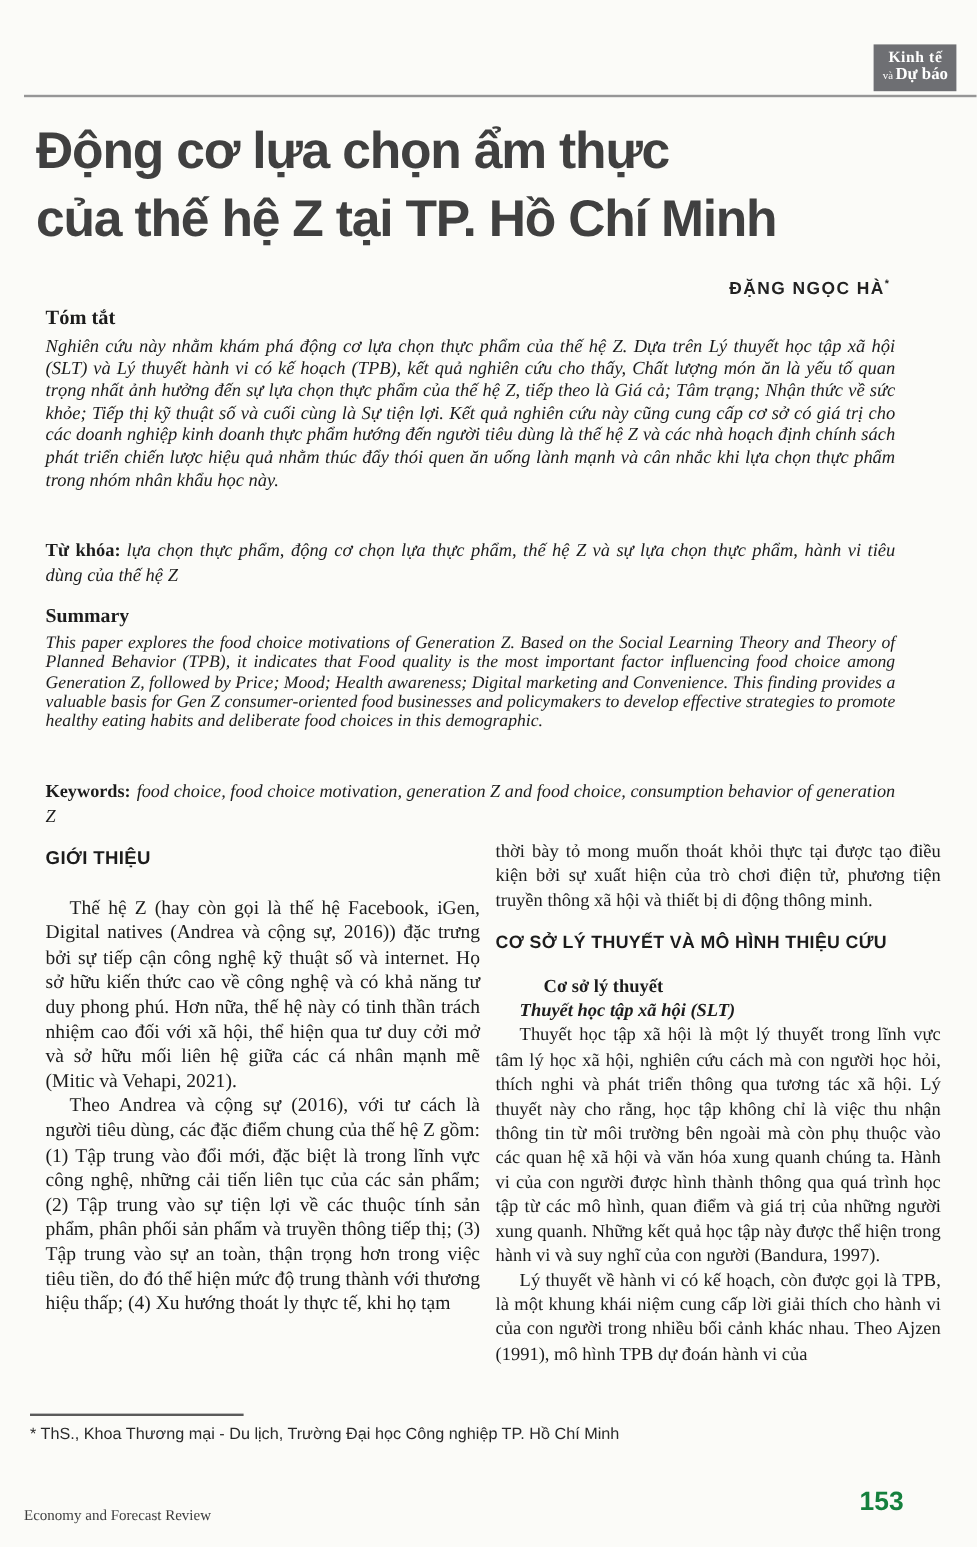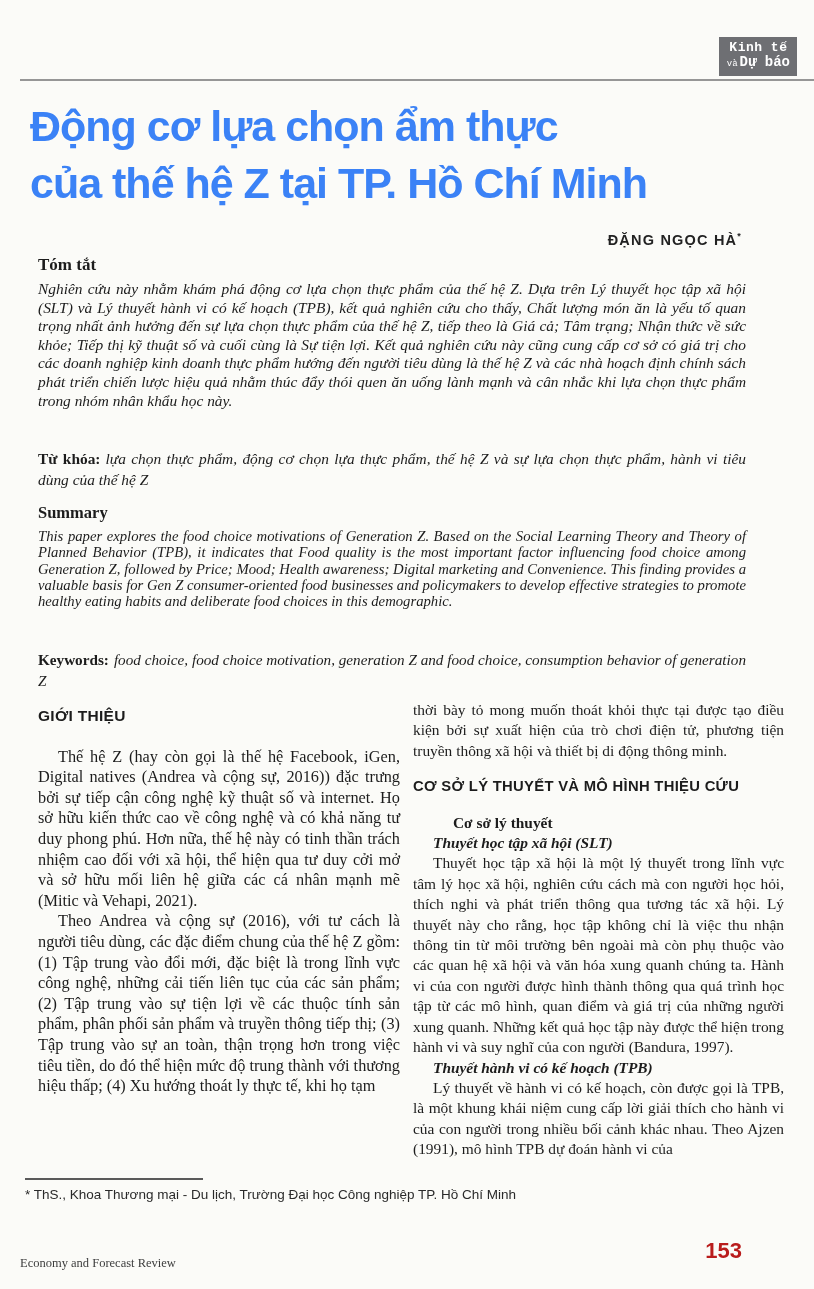--- a/index.html
+++ b/index.html
@@ -16,21 +16,21 @@
 
   
   .badge {
     position: absolute;
     top: 37px;
     right: 17px;
     background: #6e6f73;
     color: #ffffff;
     padding: 4px 7px 5px 8px;
     text-align: center;
-    font-family: Liberation Mono, monospace;
+    font-family: Liberation Serif, serif;
     line-height: 1.1;
     min-width: 62px;
   }
   .badge-l1 { display: block; font-size: 13px; font-weight: 700; letter-spacing: 0.5px; }
   .badge-l2 { display: block; font-size: 14px; font-weight: 700; }
   .badge-va { font-size: 9px; font-weight: 400; margin-right: 2px; }
   .header-rule {
     position: absolute;
     top: 79px;
     left: 20px;
@@ -43,21 +43,21 @@
   .title {
     position: absolute;
     top: 98px;
     left: 30px;
     width: 740px;
     font-family: "Liberation Sans", sans-serif;
     font-weight: 700;
     font-size: 43px;
     line-height: 1.32;
     letter-spacing: -1px;
-    color: #3b82f6;
+    color: #404040;
   }
   .author {
     position: absolute;
     top: 231px;
     right: 72px;
     font-family: "Liberation Sans", sans-serif;
     font-size: 14.5px;
     font-weight: 700;
     letter-spacing: 1.2px;
     color: #222;
@@ -111,26 +111,26 @@
 
   .footer-journal {
     position: absolute;
     left: 20px;
     top: 1256px;
     font-size: 12.5px;
     color: #3d3d3d;
   }
   .page-number {
     position: absolute;
-    right: 72px;
+    right: 61px;
     top: 1238px;
     font-family: "Liberation Sans", sans-serif;
     font-weight: 700;
     font-size: 22px;
-    color: #b91c1c;
+    color: #15803d;
   }
 </style>
 </head>
 <body>
 
 <div class="page">
 
   <div class="badge" style="background: rgb(110, 111, 115);">
     <span class="badge-l1">Kinh tế</span>
     <span class="badge-l2"><span class="badge-va">và</span><span>Dự báo</span></span>
@@ -167,21 +167,20 @@
       <div class="section-heading">GIỚI THIỆU</div>
       <p>Thế hệ Z (hay còn gọi là thế hệ Facebook, iGen, Digital natives (Andrea và cộng sự, 2016)) đặc trưng bởi sự tiếp cận công nghệ kỹ thuật số và internet. Họ sở hữu kiến thức cao về công nghệ và có khả năng tư duy phong phú. Hơn nữa, thế hệ này có tinh thần trách nhiệm cao đối với xã hội, thể hiện qua tư duy cởi mở và sở hữu mối liên hệ giữa các cá nhân mạnh mẽ (Mitic và Vehapi, 2021).</p>
       <p>Theo Andrea và cộng sự (2016), với tư cách là người tiêu dùng, các đặc điểm chung của thế hệ Z gồm: (1) Tập trung vào đổi mới, đặc biệt là trong lĩnh vực công nghệ, những cải tiến liên tục của các sản phẩm; (2) Tập trung vào sự tiện lợi về các thuộc tính sản phẩm, phân phối sản phẩm và truyền thông tiếp thị; (3) Tập trung vào sự an toàn, thận trọng hơn trong việc tiêu tiền, do đó thể hiện mức độ trung thành với thương hiệu thấp; (4) Xu hướng thoát ly thực tế, khi họ tạm</p>
     </div>
     <div class="col-right">
       <p class="no-indent">thời bày tỏ mong muốn thoát khỏi thực tại được tạo điều kiện bởi sự xuất hiện của trò chơi điện tử, phương tiện truyền thông xã hội và thiết bị di động thông minh.</p>
       <div class="section-heading mid">CƠ SỞ LÝ THUYẾT VÀ MÔ HÌNH THIỆU CỨU</div>
       <div class="sub-bold">Cơ sở lý thuyết</div>
       <div class="sub-bold-italic">Thuyết học tập xã hội (SLT)</div>
       <p>Thuyết học tập xã hội là một lý thuyết trong lĩnh vực tâm lý học xã hội, nghiên cứu cách mà con người học hỏi, thích nghi và phát triển thông qua tương tác xã hội. Lý thuyết này cho rằng, học tập không chỉ là việc thu nhận thông tin từ môi trường bên ngoài mà còn phụ thuộc vào các quan hệ xã hội và văn hóa xung quanh chúng ta. Hành vi của con người được hình thành thông qua quá trình học tập từ các mô hình, quan điểm và giá trị của những người xung quanh. Những kết quả học tập này được thể hiện trong hành vi và suy nghĩ của con người (Bandura, 1997).</p>
-      <div class="sub-bold-italic">Thuyết hành vi có kế hoạch (TPB)</div>
       <p>Lý thuyết về hành vi có kế hoạch, còn được gọi là TPB, là một khung khái niệm cung cấp lời giải thích cho hành vi của con người trong nhiều bối cảnh khác nhau. Theo Ajzen (1991), mô hình TPB dự đoán hành vi của</p>
     </div>
   </div>
 
   <div class="footnote">
     <div class="footnote-rule"></div>
     <p class="affiliation"><span>*</span> <span>ThS., Khoa Thương mại - Du lịch, Trường Đại học Công nghiệp TP. Hồ Chí Minh</span></p>
   </div>
 
   <div class="footer-journal">Economy and Forecast Review</div>

